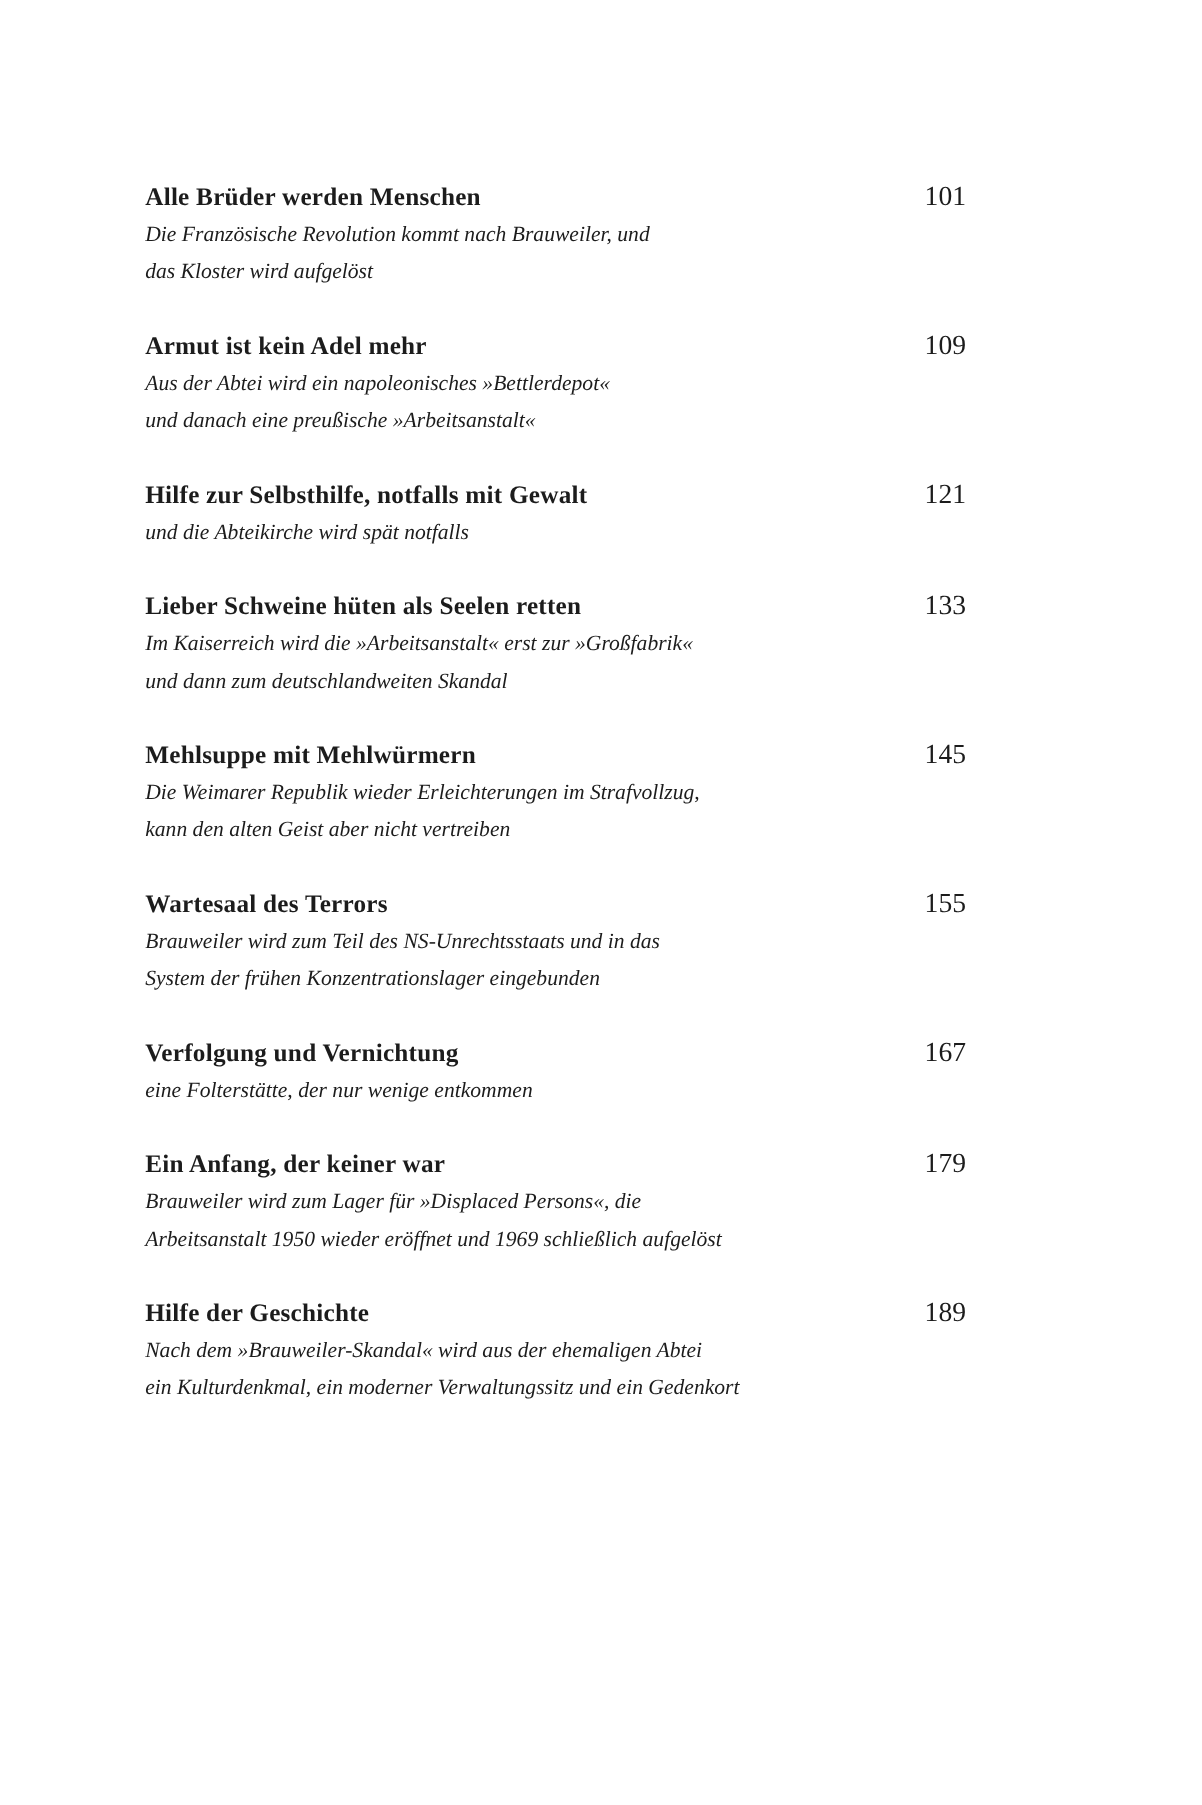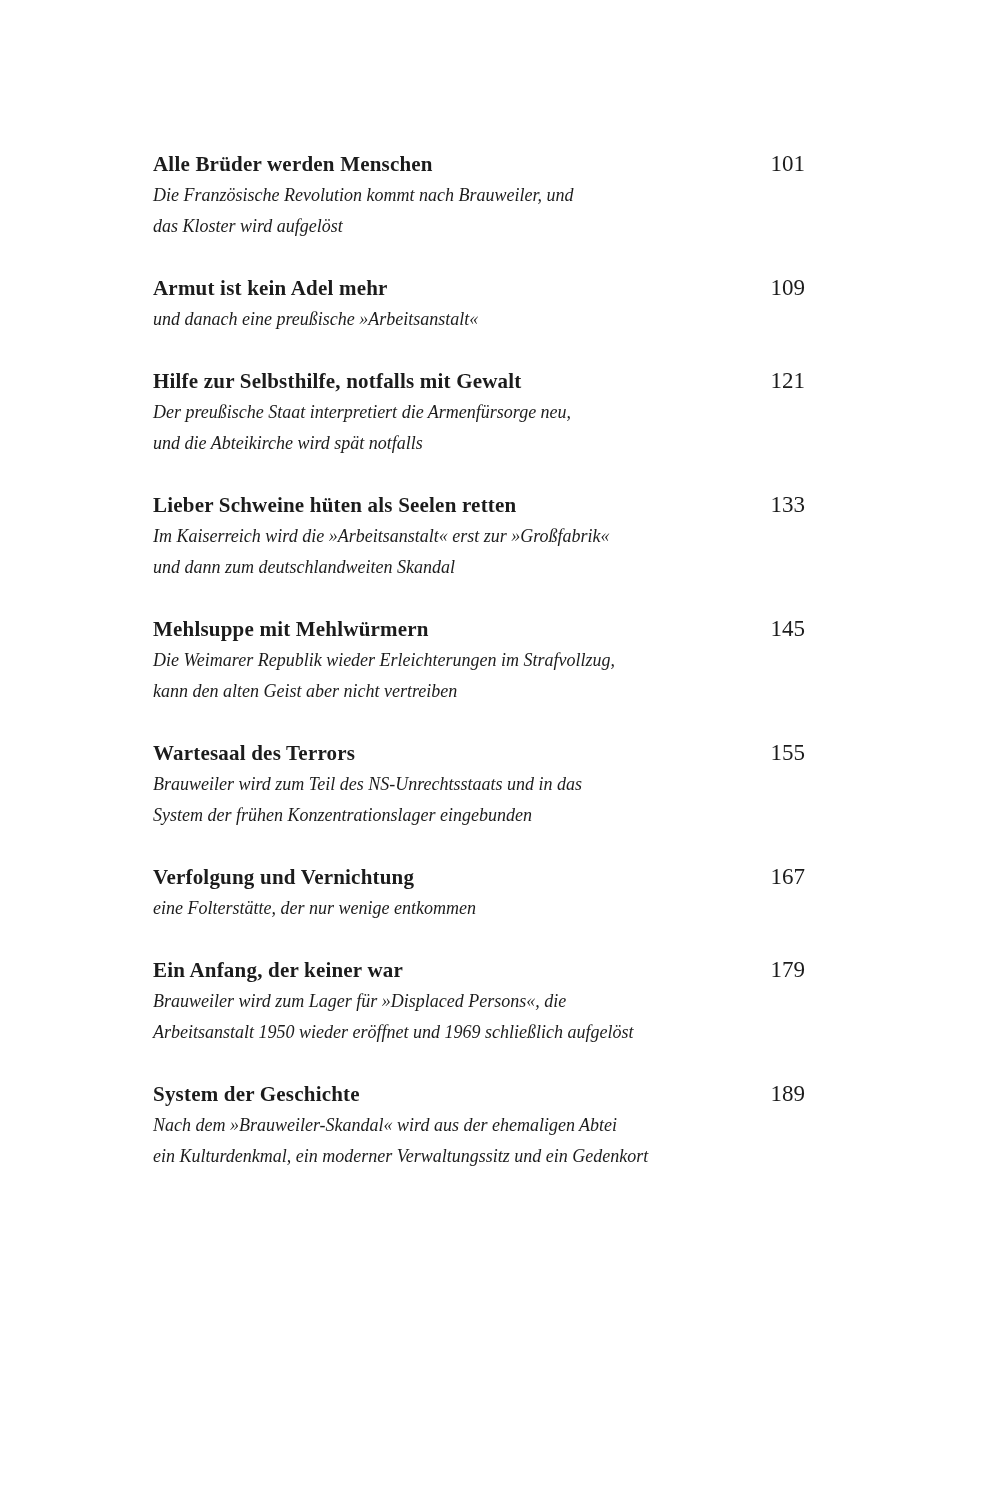--- a/index.html
+++ b/index.html
@@ -12,21 +12,20 @@
     width: 1002px;
     height: 1504px;
     background: #ffffff;
     box-sizing: border-box;
     padding: 148px 197px 0 121px;
     font-family: "Liberation Serif", "DejaVu Serif", serif;
     color: #1c1c1c;
   }
   .toc-entry {
     margin-bottom: 30px;
-    margin-left: 32px;
   }
   .entry-head {
     display: flex;
     justify-content: space-between;
     align-items: baseline;
     line-height: 31px;
   }
   .title {
     font-weight: bold;
     font-size: 21px;
@@ -63,31 +62,31 @@
         <div class="subtitle-line">das Kloster wird aufgelöst</div>
       </div>
     </div>
 
     <div class="toc-entry">
       <div class="entry-head">
         <span class="title">Armut ist kein Adel mehr</span>
         <span class="page-num">109</span>
       </div>
       <div class="subtitle">
+        <div class="subtitle-line">Aus der Abtei wird ein napoleonisches »Bettlerdepot«</div>
         <div class="subtitle-line">und danach eine preußische »Arbeitsanstalt«</div>
       </div>
     </div>
 
     <div class="toc-entry">
       <div class="entry-head">
         <span class="title">Hilfe zur Selbsthilfe, notfalls mit Gewalt</span>
         <span class="page-num">121</span>
       </div>
       <div class="subtitle">
-        <div class="subtitle-line">Der preußische Staat interpretiert die Armenfürsorge neu,</div>
         <div class="subtitle-line">und die Abteikirche wird spät notfalls</div>
       </div>
     </div>
 
     <div class="toc-entry">
       <div class="entry-head">
         <span class="title">Lieber Schweine hüten als Seelen retten</span>
         <span class="page-num">133</span>
       </div>
       <div class="subtitle">
@@ -134,21 +133,21 @@
         <span class="page-num">179</span>
       </div>
       <div class="subtitle">
         <div class="subtitle-line">Brauweiler wird zum Lager für »Displaced Persons«, die</div>
         <div class="subtitle-line">Arbeitsanstalt 1950 wieder eröffnet und 1969 schließlich aufgelöst</div>
       </div>
     </div>
 
     <div class="toc-entry">
       <div class="entry-head">
-        <span class="title">System der Geschichte</span>
+        <span class="title">Hilfe der Geschichte</span>
         <span class="page-num">189</span>
       </div>
       <div class="subtitle">
         <div class="subtitle-line">Nach dem »Brauweiler-Skandal« wird aus der ehemaligen Abtei</div>
         <div class="subtitle-line">ein Kulturdenkmal, ein moderner Verwaltungssitz und ein Gedenkort</div>
       </div>
     </div>
 
   </div>
 </div>

